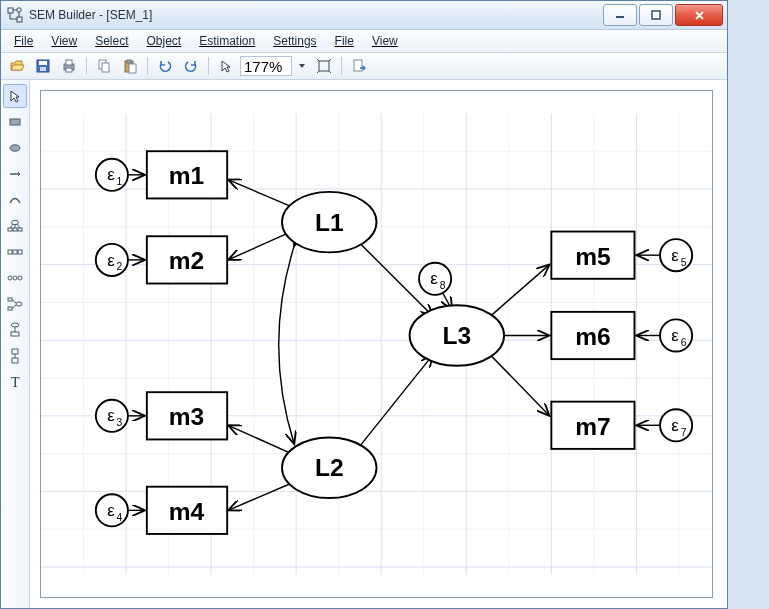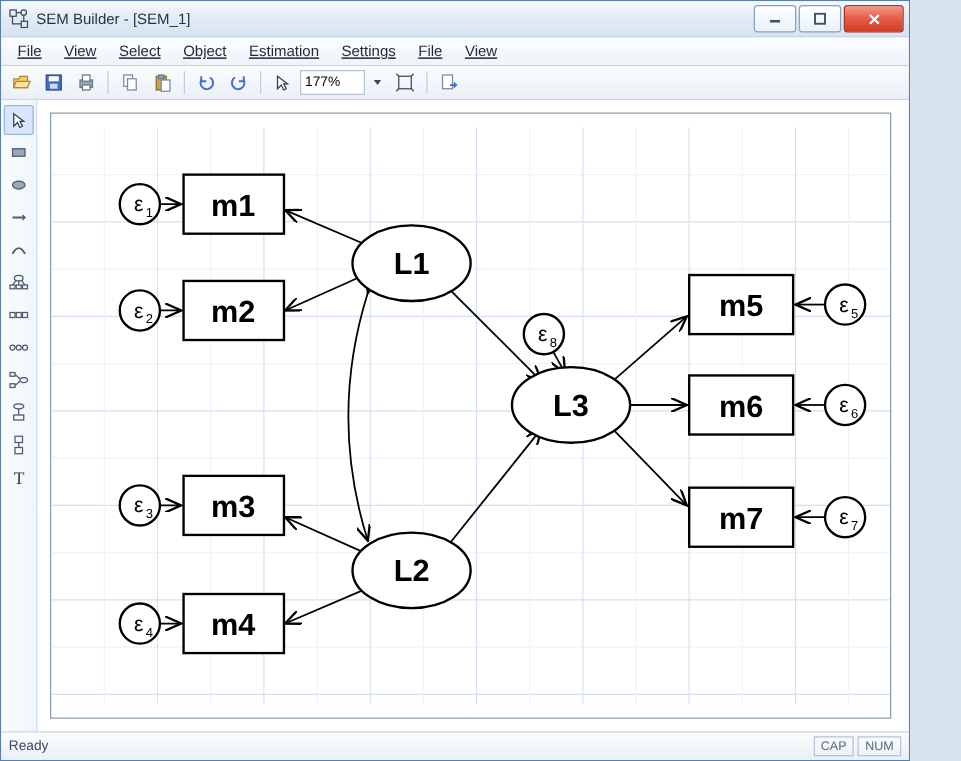--- a/index.html
+++ b/index.html
@@ -9,21 +9,21 @@
   .titlebar .title{flex:1;color:#28343f;font-size:12px;}
   .winbtns{display:flex;gap:0;}
   .winbtn{width:32px;height:20px;border:1px solid #8aa2bd;border-radius:3px;margin-left:2px;display:flex;align-items:center;justify-content:center;background:linear-gradient(#fdfeff,#e9f1fb);}
   .winbtn.close{background:linear-gradient(#f49a8e,#e8604c 45%,#d23b23);border-color:#a93425;color:#fff;width:46px;}
   .winbtn svg{display:block;}
   .menubar{height:22px;background:linear-gradient(#fbfdff,#eef3fa);border-bottom:1px solid #c7d4e4;display:flex;align-items:stretch;padding:0 4px;text-decoration:underline;}
   .menuitem{padding:0 9px;display:flex;align-items:center;color:#1c2a38;cursor:default;}
   .toolbar{height:26px;background:linear-gradient(#fbfdfe,#eaf0f8);border-bottom:1px solid #c7d4e4;display:flex;align-items:center;padding:0 4px;gap:2px;}
   .tbtn{width:22px;height:22px;display:flex;align-items:center;justify-content:center;border:1px solid transparent;border-radius:3px;}
   .tsep{width:1px;height:18px;background:#c0cddd;margin:0 3px;}
-  .zoom-field{width:44px;height:18px;border:1px solid #b5c3d5;background:#fff;font-size:11px;padding:0 3px;display:flex;align-items:center;}
+  .zoom-field{width:44px;height:18px;border:1px solid #b5c3d5;background:#fff;font-size:15px;padding:0 3px;display:flex;align-items:center;}
   .zoom-dd{width:14px;height:18px;border:1px solid transparent;display:flex;align-items:center;justify-content:center;}
   .workarea{flex:1;display:flex;min-height:0;}
   .palette{width:28px;background:linear-gradient(90deg,#fbfdfe,#f0f5fb);border-right:1px solid #c7d4e4;display:flex;flex-direction:column;align-items:center;padding-top:4px;gap:2px;}
   .palbtn{width:22px;height:22px;display:flex;align-items:center;justify-content:center;border:1px solid transparent;border-radius:2px;}
   .palbtn.active{background:#d8e6fb;border-color:#93b5e2;}
   .canvas-wrap{flex:1;padding:10px 14px 10px 10px;background:#fff;}
   .canvas{width:100%;height:100%;border:1px solid #8a9cb2;box-sizing:border-box;position:relative;background:#fff;overflow:hidden;}
   .grid line{stroke:#d6dff1;stroke-width:1;}
   .grid line.light{stroke:#eef2f9;}
   .shp{stroke:#000;stroke-width:2;fill:#fff;}
@@ -385,20 +385,14 @@
           <g>
               <circle class="shp" cx="417" cy="175" r="17"></circle>
               <text class="eps-lbl" x="412" y="181" font-size="18">ε</text>
               <text class="eps-lbl" x="422" y="186" font-size="11">8</text>
             </g>
         </svg>
       </div>
     </div>
   </div>
 
-  <div class="statusbar">
-    <span>Ready</span>
-    <span class="spacer"></span>
-    <span class="ind">CAP</span>
-    <span class="ind">NUM</span>
-  </div>
 
 </div>
 
 </body></html>

